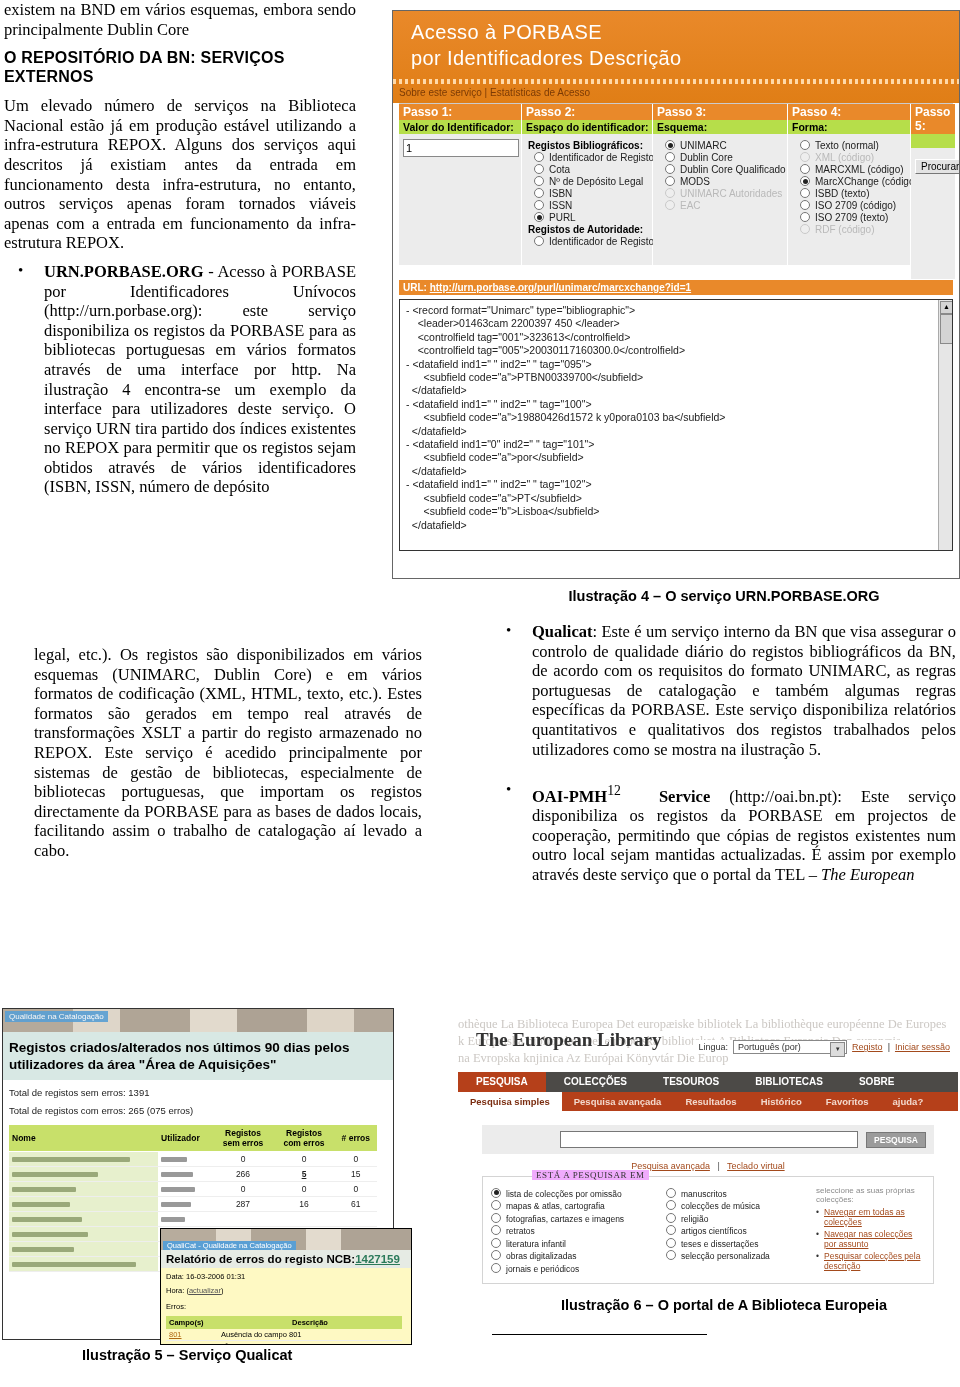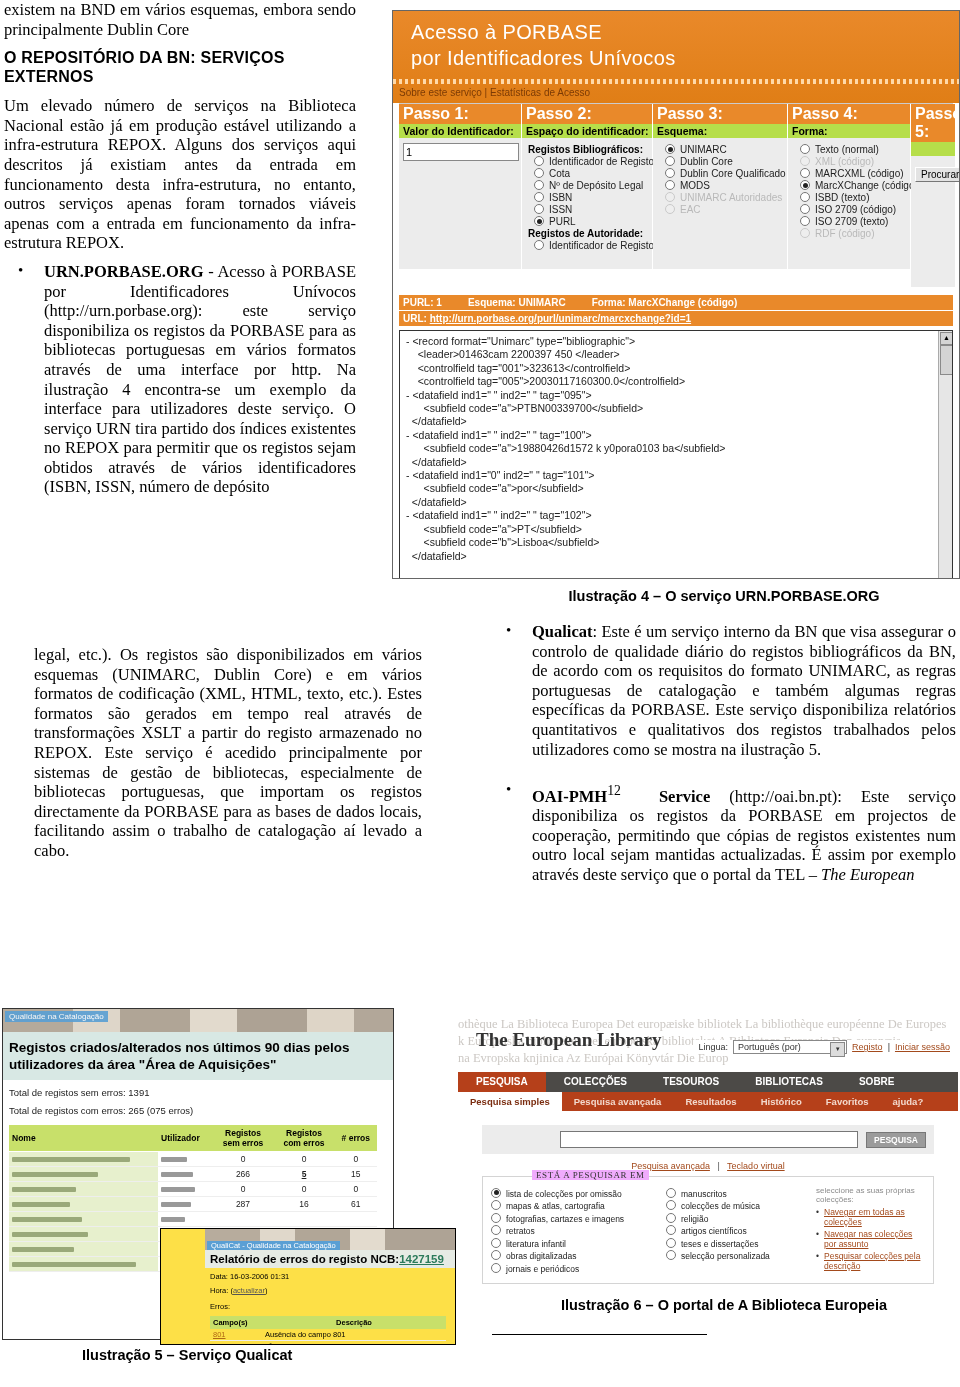--- a/index.html
+++ b/index.html
@@ -39,21 +39,21 @@
              background:repeating-linear-gradient(to right,#ffd9a8 0 3px,transparent 3px 6px);}
   #fig4 .hdr .sub{position:absolute;left:6px;top:76px;font-family:"Liberation Sans",sans-serif;
              font-size:10px;color:#7c3b05;}
   #fig4 .secttl{font-family:"Liberation Sans",sans-serif;font-weight:bold;font-size:12.5px;
              margin:14px 0 8px 18px;color:#111;position:relative;}
   #fig4 .secttl .sq{display:inline-block;width:11px;height:11px;background:#a8d13c;
              margin-right:8px;vertical-align:-1px;}
   .steps{display:flex;margin:0 6px;border-top:1px solid #ccc;}
   .step{border-right:1px solid #fff;}
   .step .sh{background:#e9892a;color:#fff;font-family:"Liberation Sans",sans-serif;
-            font-weight:bold;font-size:16px;padding:1px 4px;}
+            font-weight:bold;font-size:12px;padding:1px 4px;}
   .step .sl{background:#b6de4a;color:#000;font-family:"Liberation Sans",sans-serif;
             font-weight:bold;font-size:10.5px;padding:1px 4px;white-space:nowrap;}
   .step .sbody{background:#ececec;padding:5px 4px 8px 4px;min-height:118px;}
   .step.w1{width:122px;} .step.w2{width:130px;} .step.w3{width:134px;}
   .step.w4{width:122px;} .step.w5{width:44px;}
   .txtbox{background:#fff;border:1px solid #888;width:110px;height:16px;font-size:11px;
           font-family:"Liberation Sans",sans-serif;padding:0 2px;line-height:16px;}
   .grp{font-family:"Liberation Sans",sans-serif;font-weight:bold;font-size:10px;margin:1px 0 1px 2px;}
   .ropt{font-family:"Liberation Sans",sans-serif;font-size:10px;margin:1px 0 1px 8px;
         white-space:nowrap;color:#222;}
@@ -95,21 +95,21 @@
      font-family:"Liberation Sans",sans-serif;font-size:8.5px;}
   #fig5 th{background:#c8e06a;font-weight:bold;font-size:8.5px;padding:3px 3px;text-align:left;
      border-bottom:1px solid #fff;}
   #fig5 th.c{text-align:center;}
   #fig5 td{padding:2px 3px;border-bottom:1px solid #eee;}
   #fig5 td.nm{background:#e7f0cd;}
   #fig5 td.nm span{display:inline-block;height:5px;background:#9aa97a;border-radius:1px;}
   #fig5 td.us span{display:inline-block;height:5px;background:#999;border-radius:1px;}
   #fig5 td.c{text-align:center;color:#222;}
   #popup{position:absolute;left:160px;top:1228px;width:250px;height:115px;border:1px solid #000;
-     background:#fde047;overflow:hidden;padding-left:44px;}
+     background:#fef9c3;overflow:hidden;}
   #popup .photo{height:21px;background:linear-gradient(90deg,#b7ac9d 0 22%,#e0d8cb 22% 36%,#b1a697 36% 58%,#e3dbce 58% 72%,#aea395 72% 100%);position:relative;}
   #popup .tabt{position:absolute;left:2px;bottom:0;background:#5a9fd4;color:#fff;
      font-family:"Liberation Sans",sans-serif;font-size:7.5px;padding:0 4px;}
   #popup .ttl{font-family:"Liberation Sans",sans-serif;font-weight:bold;font-size:11.5px;
      background:#e6ebe4;padding:3px 5px;}
   #popup .ttl .num{color:#2b7a5a;text-decoration:underline;}
   #popup .meta{font-family:"Liberation Sans",sans-serif;font-size:7.5px;margin:4px 0 0 5px;line-height:10px;}
   #popup .meta a{color:#555;}
   #popup table{border-collapse:collapse;margin:4px 5px 0 5px;width:236px;
      font-family:"Liberation Sans",sans-serif;font-size:7.5px;}
@@ -182,21 +182,21 @@
   </div>
 
   <div id="left-cont">
     <p class="body">legal, etc.). Os registos são disponibilizados em vários esquemas (UNIMARC, Dublin Core) e em vários formatos de codificação (XML, HTML, texto, etc.). Estes formatos são gerados em tempo real através de transformações XSLT a partir do registo armazenado no REPOX. Este serviço é acedido principalmente por sistemas de gestão de bibliotecas, especialmente de bibliotecas portuguesas, que importam os registos directamente da PORBASE para as bases de dados locais, facilitando assim o trabalho de catalogação aí levado a cabo.</p>
   </div>
 
   <div class="shot" id="fig4">
 
     <div class="hdr">
       <div class="t1">Acesso à PORBASE</div>
-      <div class="t2">por Identificadores Unívocos</div>
+      <div class="t2">por Identificadores Descrição</div>
       <div class="dotline"></div>
       <div class="sub">Sobre este serviço | Estatísticas de Acesso</div>
     </div>
 
 
     <div class="steps">
 
       <div class="step w1">
         <div class="sh">Passo 1:</div>
         <div class="sl">Valor do Identificador:</div>
@@ -252,25 +252,20 @@
       <div class="step w5">
         <div class="sh">Passo 5:</div>
         <div class="sl">&nbsp;</div>
         <div class="sbody">
           <div class="btn">Procurar</div>
         </div>
       </div>
 
     </div>
 
-    <div class="infobar">
-      <span>PURL: 1</span>
-      <span>Esquema: UNIMARC</span>
-      <span>Forma: MarcXChange (código)</span>
-    </div>
     <div class="urlbar">
       <span>URL:</span>
       <a href="#">http://urn.porbase.org/purl/unimarc/marcxchange?id=1</a>
     </div>
 
     <div class="codebox">
       <div class="code"><span>- &lt;record format="Unimarc" type="bibliographic"&gt;</span>
 <span>    &lt;leader&gt;01463cam 2200397 450 &lt;/leader&gt;</span>
 <span>    &lt;controlfield tag="001"&gt;323613&lt;/controlfield&gt;</span>
 <span>    &lt;controlfield tag="005"&gt;20030117160300.0&lt;/controlfield&gt;</span>

